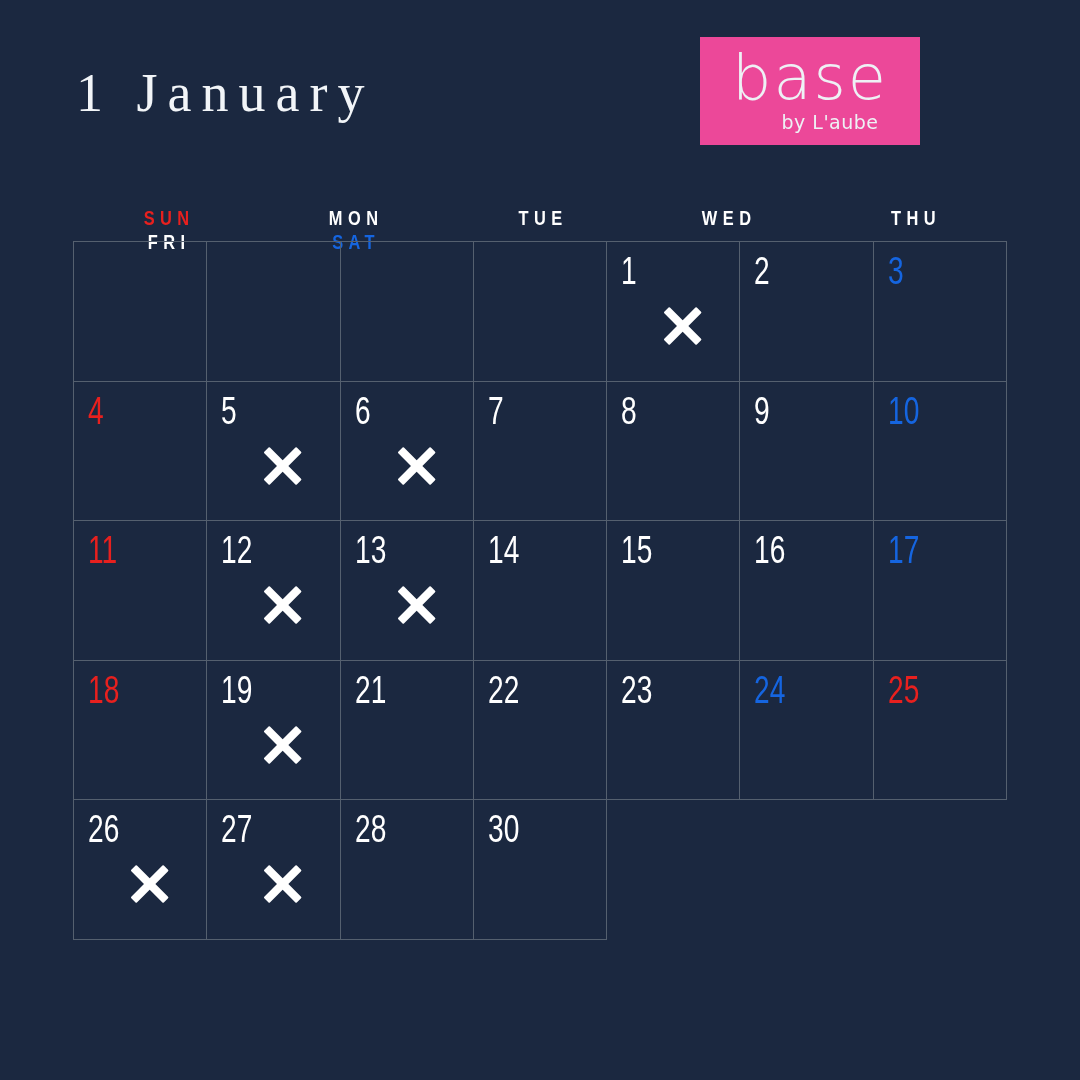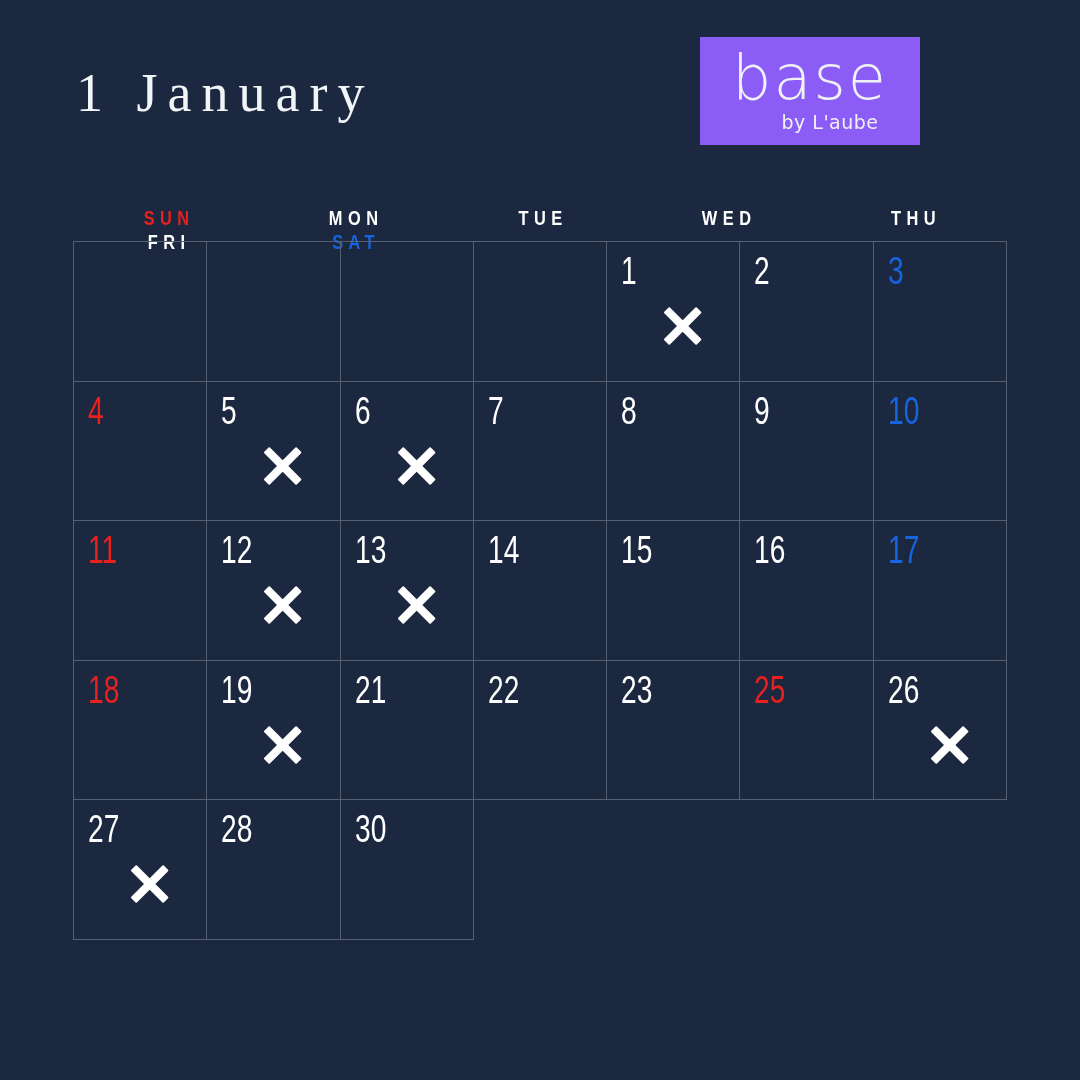--- a/index.html
+++ b/index.html
@@ -27,21 +27,21 @@
     color:#f2f5f8;
     letter-spacing:10px;
     white-space:nowrap;
   }
 
   
   .logo-block {
     position:absolute;
     left:700px; top:37px;
     width:220px; height:108px;
-    background:#8b5cf6;
+    background:#ec4899;
     display:flex;
     flex-direction:column;
     align-items:center;
     justify-content:center;
   }
   .logo-word {
     font-family:"DejaVu Sans", sans-serif;
     font-size:62px;
     font-weight:300;
     color:#eef1f5;
@@ -245,20 +245,23 @@
       <div class="cell">
         <div class="daynum ">21</div>
       </div>
       <div class="cell">
         <div class="daynum ">22</div>
       </div>
       <div class="cell">
         <div class="daynum ">23</div>
       </div>
       <div class="cell">
+        <div class="daynum sat">24</div>
+      </div>
+      <div class="cell">
         <div class="daynum sun">25</div>
       </div>
       <div class="cell">
         <div class="daynum ">26</div>
         <div class="xmark">
           <span class="a"></span>
           <span class="b"></span>
         </div>
       </div>
       <div class="cell">

